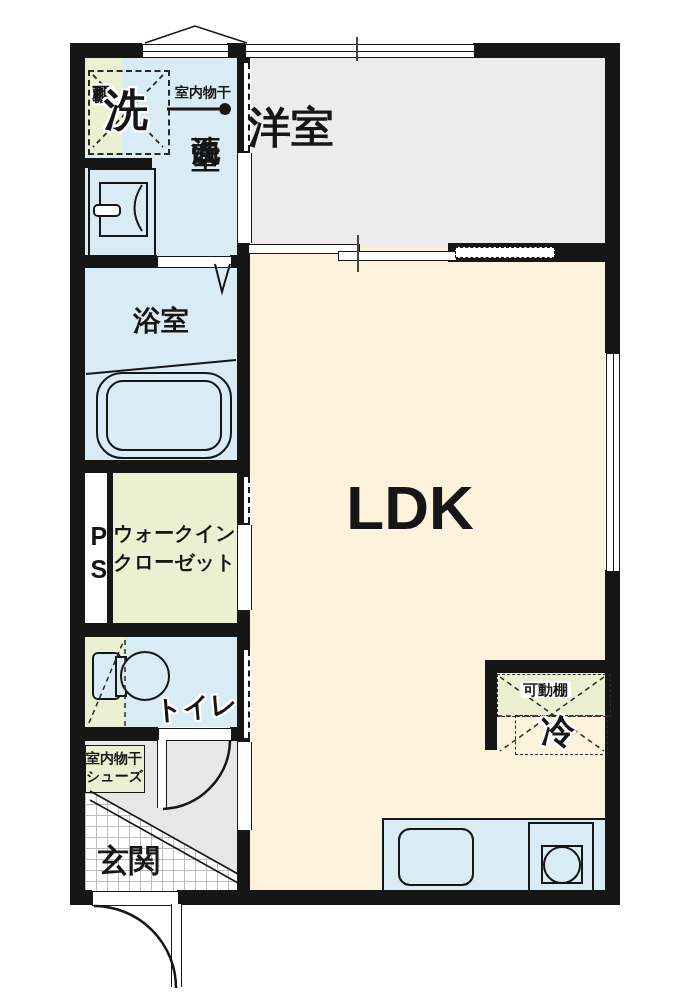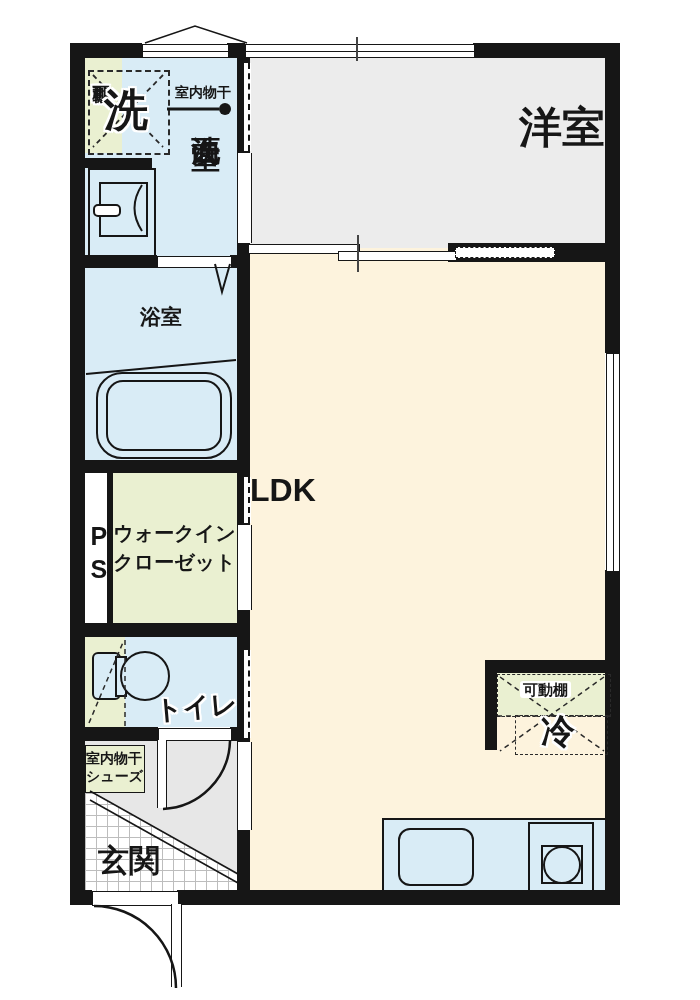--- a/index.html
+++ b/index.html
@@ -156,33 +156,33 @@
     <line x1="500" y1="677" x2="604" y2="751" stroke="#2a2a2a" stroke-width="1.5" stroke-dasharray="5,4"></line>
     <line x1="604" y1="677" x2="500" y2="751" stroke="#2a2a2a" stroke-width="1.5" stroke-dasharray="5,4"></line>
     <line x1="497" y1="716" x2="611" y2="716" stroke="#2a2a2a" stroke-width="1.5" stroke-dasharray="5,4"></line>
   </svg>
 
   <div class="lbl vert halo" style="left:91px;top:72px;height:82px;font-size:17px;">可動棚</div>
   <div class="lbl halo" style="left:104px;top:85px;font-size:44px;">洗</div>
   <div class="lbl" style="left:175px;top:84px;font-size:14px;">室内物干</div>
   <div class="lbl vert" style="left:189px;top:112px;height:142px;font-size:29px;letter-spacing:3px;">洗面室</div>
 
-  <div class="lbl" style="left:248px;top:103px;width:357px;text-align:right;font-size:43px;">洋室</div>
+  <div class="lbl" style="left:248px;top:103px;width:357px;text-align:left;font-size:43px;">洋室</div>
 
-  <div class="lbl" style="left:85px;top:305px;width:152px;text-align:center;font-size:21px;">浴室</div>
+  <div class="lbl" style="left:85px;top:305px;width:152px;text-align:center;font-size:28px;">浴室</div>
 
   <div class="lbl vert" style="left:84px;top:522px;height:80px;font-size:25px;letter-spacing:5px;">PS</div>
   <div class="lbl" style="left:112px;top:551px;width:125px;text-align:center;font-size:20px;">クローゼット</div>
   <div class="lbl" style="left:112px;top:522px;width:125px;text-align:center;font-size:20px;">ウォークイン</div>
 
   <div class="lbl halo" style="left:155px;top:692px;font-size:27px;transform:rotate(-5deg);">トイレ</div>
 
   <div class="lbl" style="left:86px;top:750px;width:56px;text-align:center;font-size:14px;z-index:7;">室内物干</div>
   <div class="lbl" style="left:86px;top:768px;width:56px;text-align:center;font-size:14px;z-index:7;">シューズ</div>
 
   <div class="lbl" style="left:98px;top:843px;font-size:31px;">玄関</div>
 
-  <div class="lbl" style="left:250px;top:472px;width:320px;font-size:32px;">LDK</div>
+  <div class="lbl" style="left:250px;top:472px;width:320px;text-align:center;font-size:62px;">LDK</div>
 
   <div class="lbl" style="left:520px;top:681px;font-size:15px;background:#fff;padding:0 3px;border-radius:3px;">可動棚</div>
   <div class="lbl halo" style="left:541px;top:712px;font-size:34px;">冷</div>
 
 </div>
 
 </body></html>

